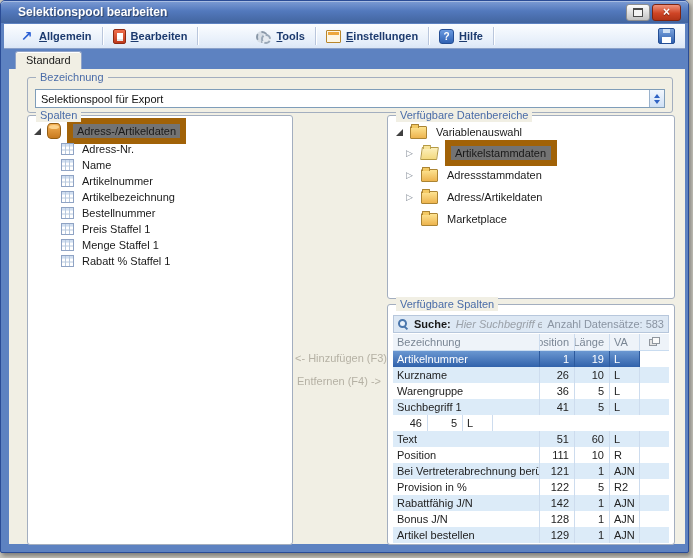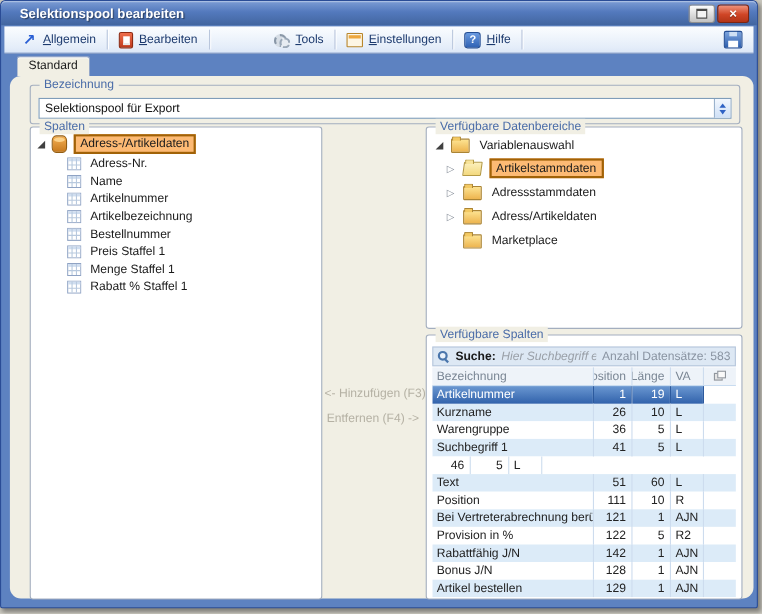--- a/index.html
+++ b/index.html
@@ -28,21 +28,21 @@
   .win-btn{height:15px;border-radius:3px;display:flex;align-items:center;justify-content:center;cursor:default;}
   .win-btn.restore{width:22px;background:linear-gradient(#fdfdfd,#c2c2c2);border:1px solid #8f8f8f;}
   .restore-glyph{width:8px;height:6px;border:1px solid #4a4a4a;border-top:2px solid #4a4a4a;background:#f4f4f4;}
   .win-btn.close{width:27px;background:linear-gradient(#f0937c,#cf4526 55%,#b23417);border:1px solid #7e2410;}
   .close-glyph{color:#fff;font-weight:bold;font-size:12px;line-height:11px;text-shadow:0 1px 1px rgba(0,0,0,.4);}
   
   .toolbar{
     position:absolute;left:3px;right:3px;top:23px;height:24px;
     background:linear-gradient(#fbfdff,#e4edf9 80%,#dbe6f6);
     border-bottom:1px solid #8aa0c8;
-    display:flex;align-items:center;padding-left:6px;
+    display:flex;align-items:center;padding-left:6px;font-weight:bold;
   }
   .tb-item{display:flex;align-items:center;gap:5px;padding:2px 9px;color:#1c3a6e;cursor:default;}
   .tb-sep{width:1px;height:18px;background:#b9c6dc;box-shadow:1px 0 0 #fff;margin:0 1px;}
   .tb-label{display:inline-block;}
   .tb-label::first-letter{text-decoration:underline;}
   .tb-icon{display:inline-flex;align-items:center;justify-content:center;width:15px;height:15px;position:relative;}
   .arrow-up-right-icon::before{content:"↗";color:#2a5fd4;font-weight:bold;font-size:14px;line-height:14px;}
   .edit-notebook-icon{width:11px;height:13px;background:linear-gradient(#ef6e4c,#bf3a1d);border:1px solid #8e2a12;border-radius:2px;}
   .edit-notebook-icon::before{content:"";position:absolute;left:3px;top:3px;width:6px;height:8px;background:#fff;box-shadow:inset 0 -2px 0 #e8e8e8;}
   .gears-icon::before{content:"";position:absolute;left:0;top:2px;width:8px;height:8px;border:2px dashed #8a98a8;border-radius:50%;background:#d7dee6;}
@@ -56,21 +56,21 @@
   .save-icon::before{content:"";position:absolute;left:3px;bottom:0;width:9px;height:6px;background:#fff;}
   .save-icon::after{content:"";position:absolute;left:4px;top:0;width:7px;height:4px;background:#cfe0f4;}
   
   .tabstrip{position:absolute;left:8px;top:47px;right:8px;height:21px;}
   .tab{
     position:absolute;left:6px;bottom:0;height:15px;padding:2px 10px 0 10px;
     background:#f1efe4;border:1px solid #8fa3c8;border-bottom:none;border-radius:3px 3px 0 0;
     color:#1a1a1a;box-shadow:inset 0 1px 0 #fff;
   }
   
-  .content{position:absolute;left:8px;top:68px;width:676px;height:475px;background:#f1efe4;border-radius:10px;}
+  .content{position:absolute;left:8px;top:68px;width:676px;height:475px;background:#f1efe4;}
   .groupbox{position:absolute;border:1px solid #a3aebf;border-radius:3px;}
   .groupbox .legend{position:absolute;top:-8px;left:8px;background:#f1efe4;color:#4a6ca8;padding:0 4px;line-height:14px;}
   .white{background:#fff;}
   .g-bez{left:18px;top:8px;width:644px;height:34px;}
   .g-spalten{left:18px;top:46px;width:264px;height:428px;}
   .g-daten{left:378px;top:46px;width:286px;height:182px;}
   .g-vspalten{left:378px;top:235px;width:286px;height:239px;}
   
   .combo{
     position:absolute;left:7px;top:11px;right:7px;height:17px;background:#fff;
@@ -80,21 +80,21 @@
   .spin{width:14px;align-self:stretch;border-left:1px solid #9ab2cc;background:linear-gradient(#f2f7fe,#cfe0f6);
     display:flex;flex-direction:column;align-items:center;justify-content:center;gap:2px;}
   .spin-up{width:0;height:0;border-left:3px solid transparent;border-right:3px solid transparent;border-bottom:4px solid #2f62c4;}
   .spin-down{width:0;height:0;border-left:3px solid transparent;border-right:3px solid transparent;border-top:4px solid #2f62c4;}
   
   .tree-row{display:flex;align-items:center;gap:6px;cursor:default;color:#1a1a1a;}
   .exp-expanded{width:0;height:0;border-bottom:7px solid #404040;border-left:7px solid transparent;flex:0 0 auto;}
   .expander{width:9px;flex:0 0 auto;display:inline-flex;justify-content:center;}
   .expander.collapsed::before{content:"▷";font-size:9px;color:#838b96;line-height:9px;}
   .expander.none{visibility:hidden;}
-  .boxed{border:2px solid #a16207;background:#fdba74;padding:1px 4px;min-width:92px;}
+  .boxed{border:6px solid #a16207;background:#737373;padding:1px 4px;min-width:92px;}
   .plain{padding:1px 2px;}
   .s-root{height:20px;padding-left:6px;margin-top:5px;}
   .s-child{height:16px;padding-left:33px;}
   .database-icon{width:12px;height:14px;border:1px solid #935d12;border-radius:4px/5px;
     background:linear-gradient(180deg,#f4b054,#c87a1e);position:relative;flex:0 0 auto;}
   .database-icon::before{content:"";position:absolute;left:1px;top:1px;right:1px;height:4px;border-radius:50%;background:#fcd28a;}
   .table-icon{flex:0 0 auto;display:inline-flex;}
   .d-root{height:20px;padding-left:8px;margin-top:6px;gap:7px;}
   .d-child{height:22px;padding-left:17px;gap:7px;}
   .folder{width:15px;height:11px;position:relative;flex:0 0 auto;border-radius:1px;}

